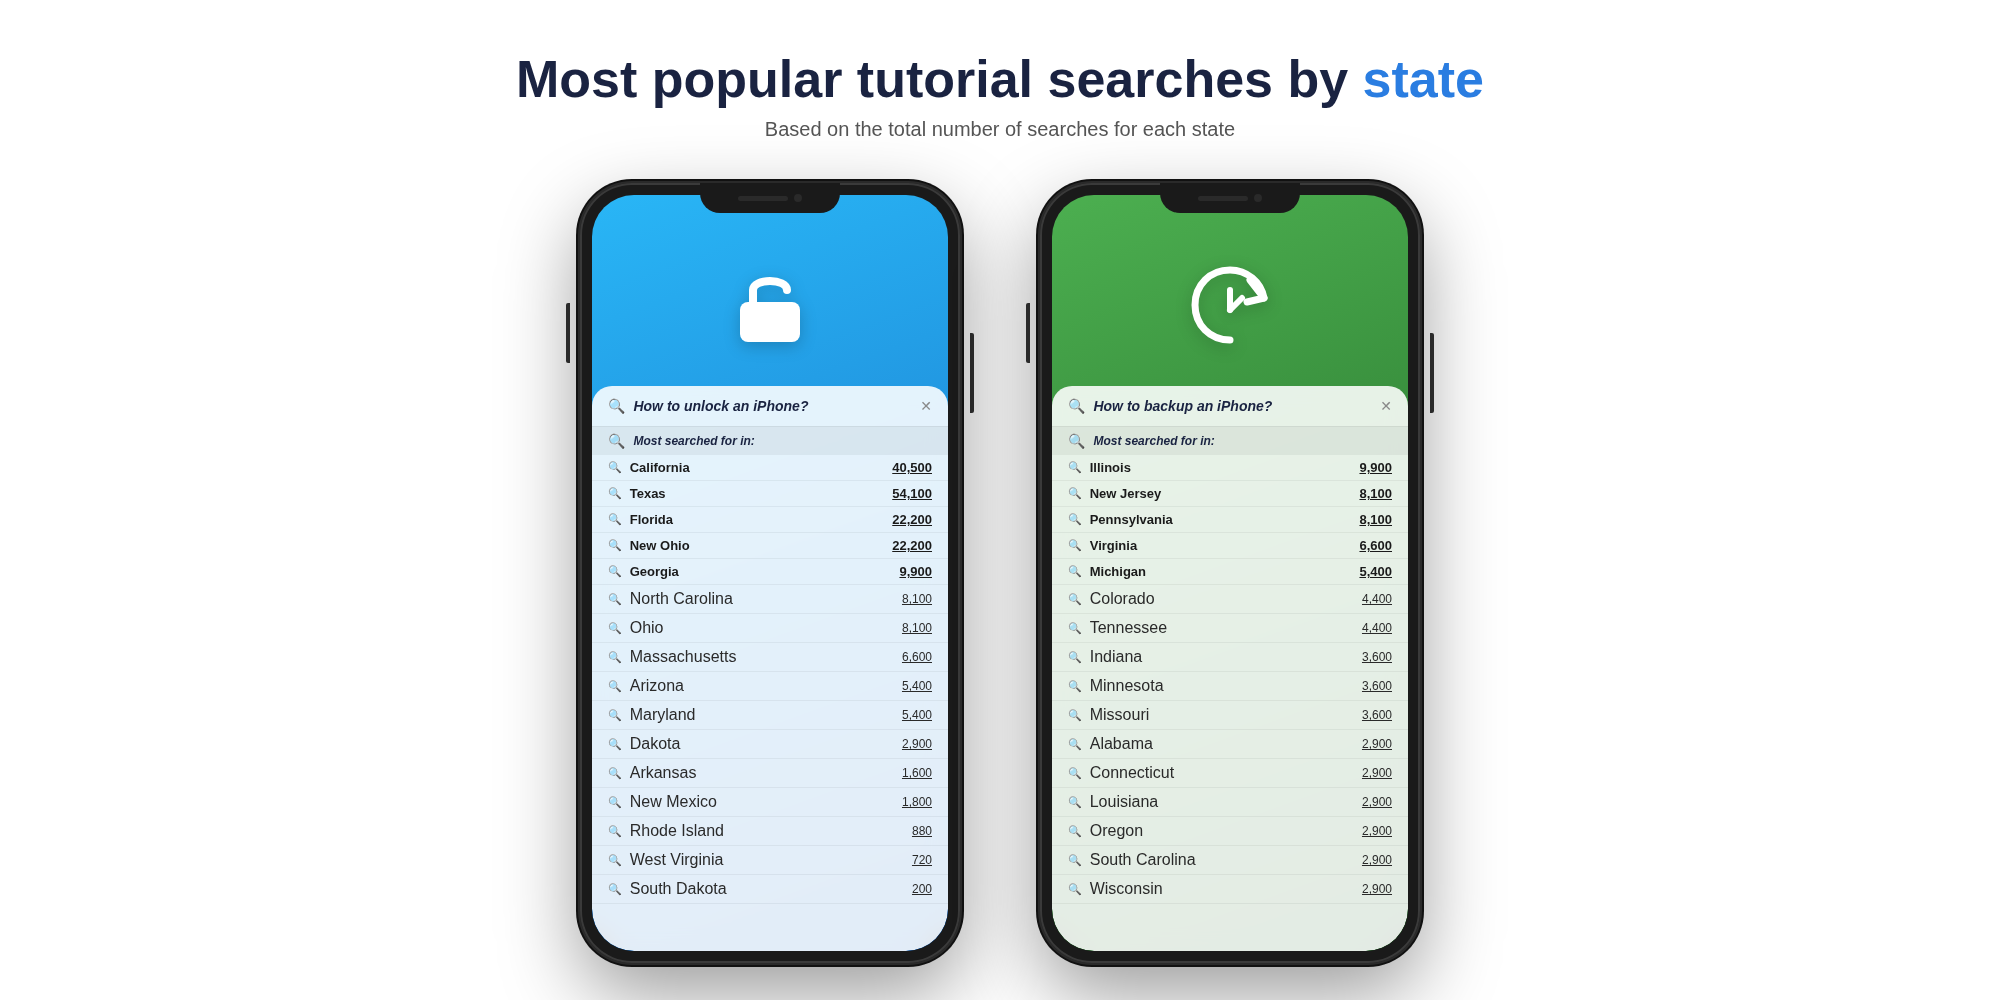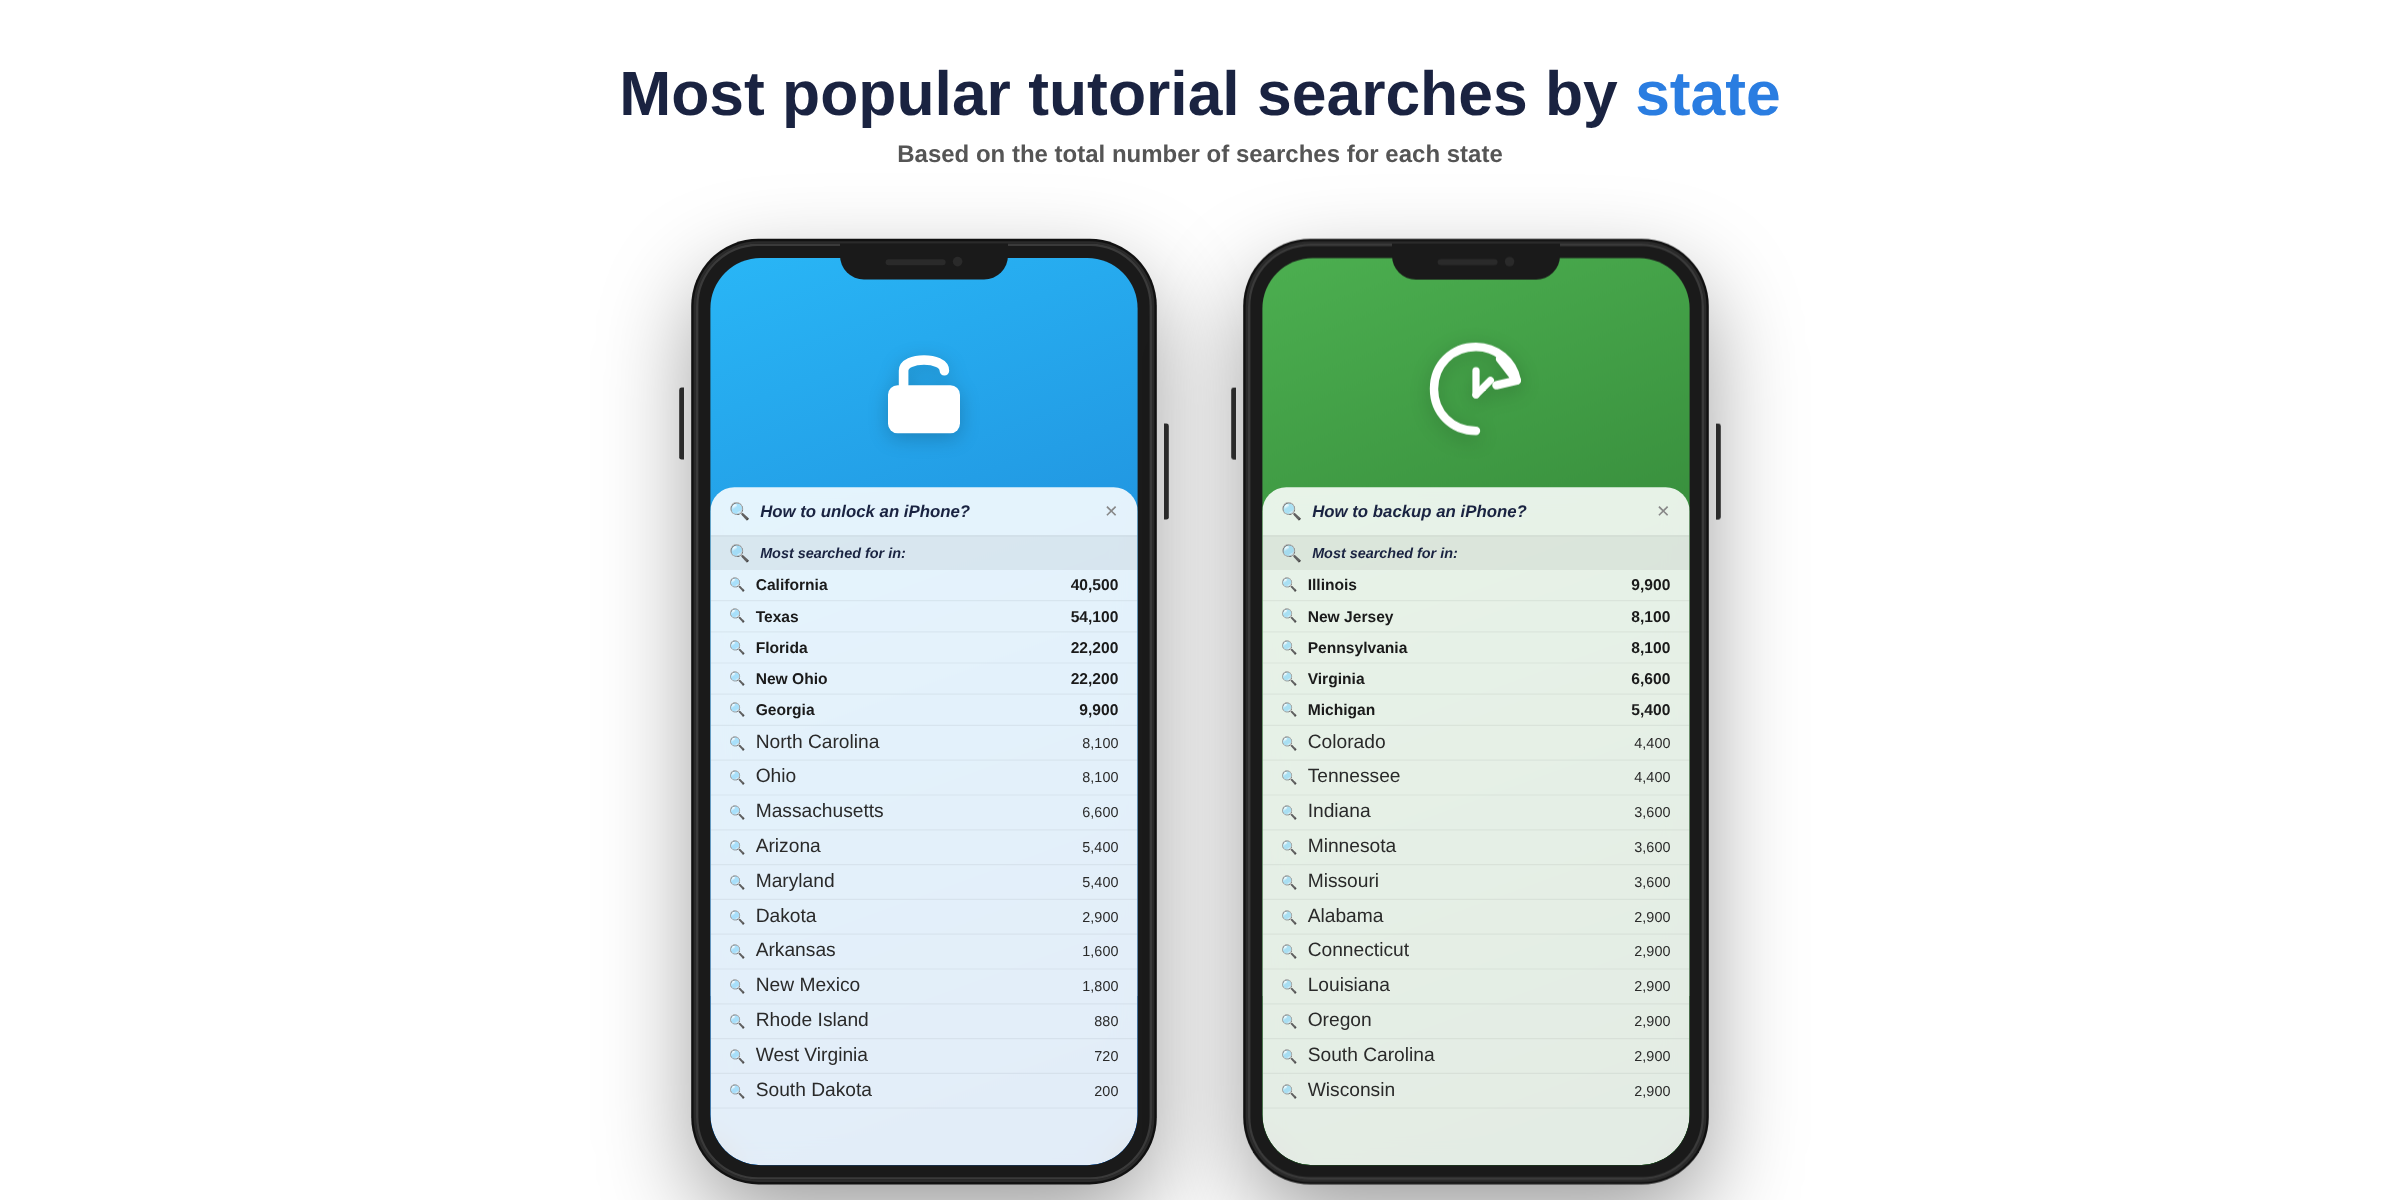--- a/index.html
+++ b/index.html
@@ -10,38 +10,38 @@
       font-family: -apple-system, BlinkMacSystemFont, 'Segoe UI', Arial, sans-serif;
       overflow: hidden;
       display: flex;
       flex-direction: column;
       align-items: center;
     }
 
     .header {
       text-align: center;
       margin-top: 48px;
-      margin-bottom: 32px;
+      margin-bottom: 12px;
     }
 
     .header-title {
       font-size: 52px;
       font-weight: 800;
       color: #1a2341;
       line-height: 1.2;
     }
 
     .header-title .highlight {
       color: #2a7de1;
     }
 
     .header-subtitle {
       font-size: 20px;
       color: #555;
-      font-weight: 700;
+      font-weight: 400;
       margin-top: 8px;
     }
 
     .phones-container {
       display: flex;
       gap: 80px;
       margin-top: 30px;
       justify-content: center;
       align-items: flex-start;
     }
@@ -238,20 +238,21 @@
       font-size: 12px;
     }
 
     .state-name {
       flex: 1;
     }
 
     .state-count {
       text-align: right;
       min-width: 50px;
+      text-decoration: underline;
     }
 
   </style>
 </head>
 <body>
 
 <div class="header">
   <h1 class="header-title">
     <span>Most popular tutorial searches by </span><span class="highlight">state</span>
   </h1>

